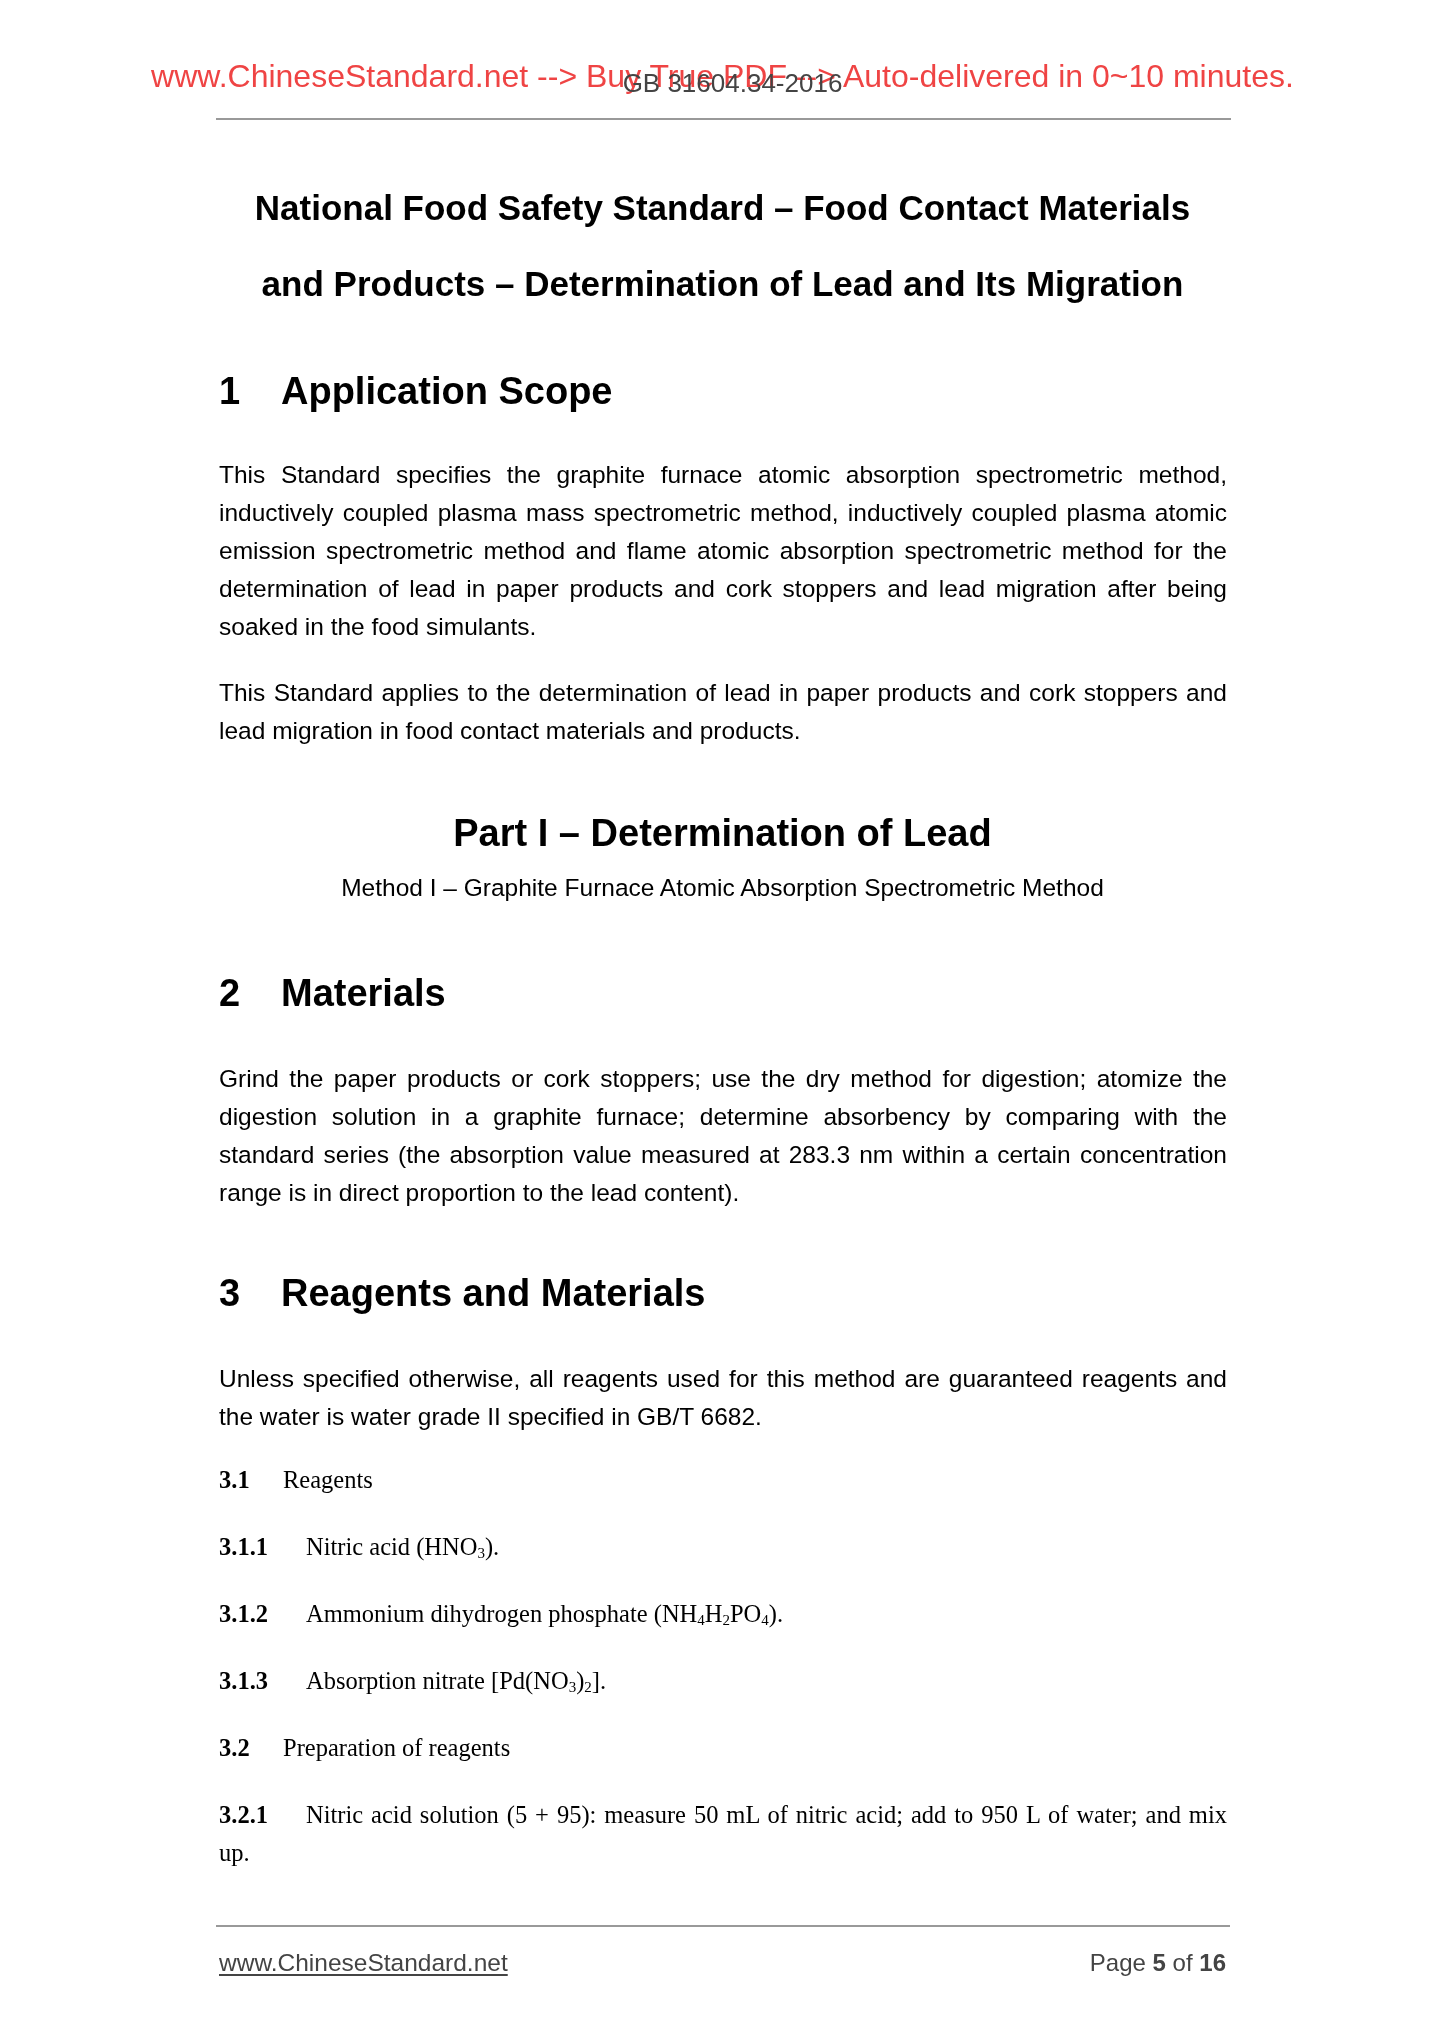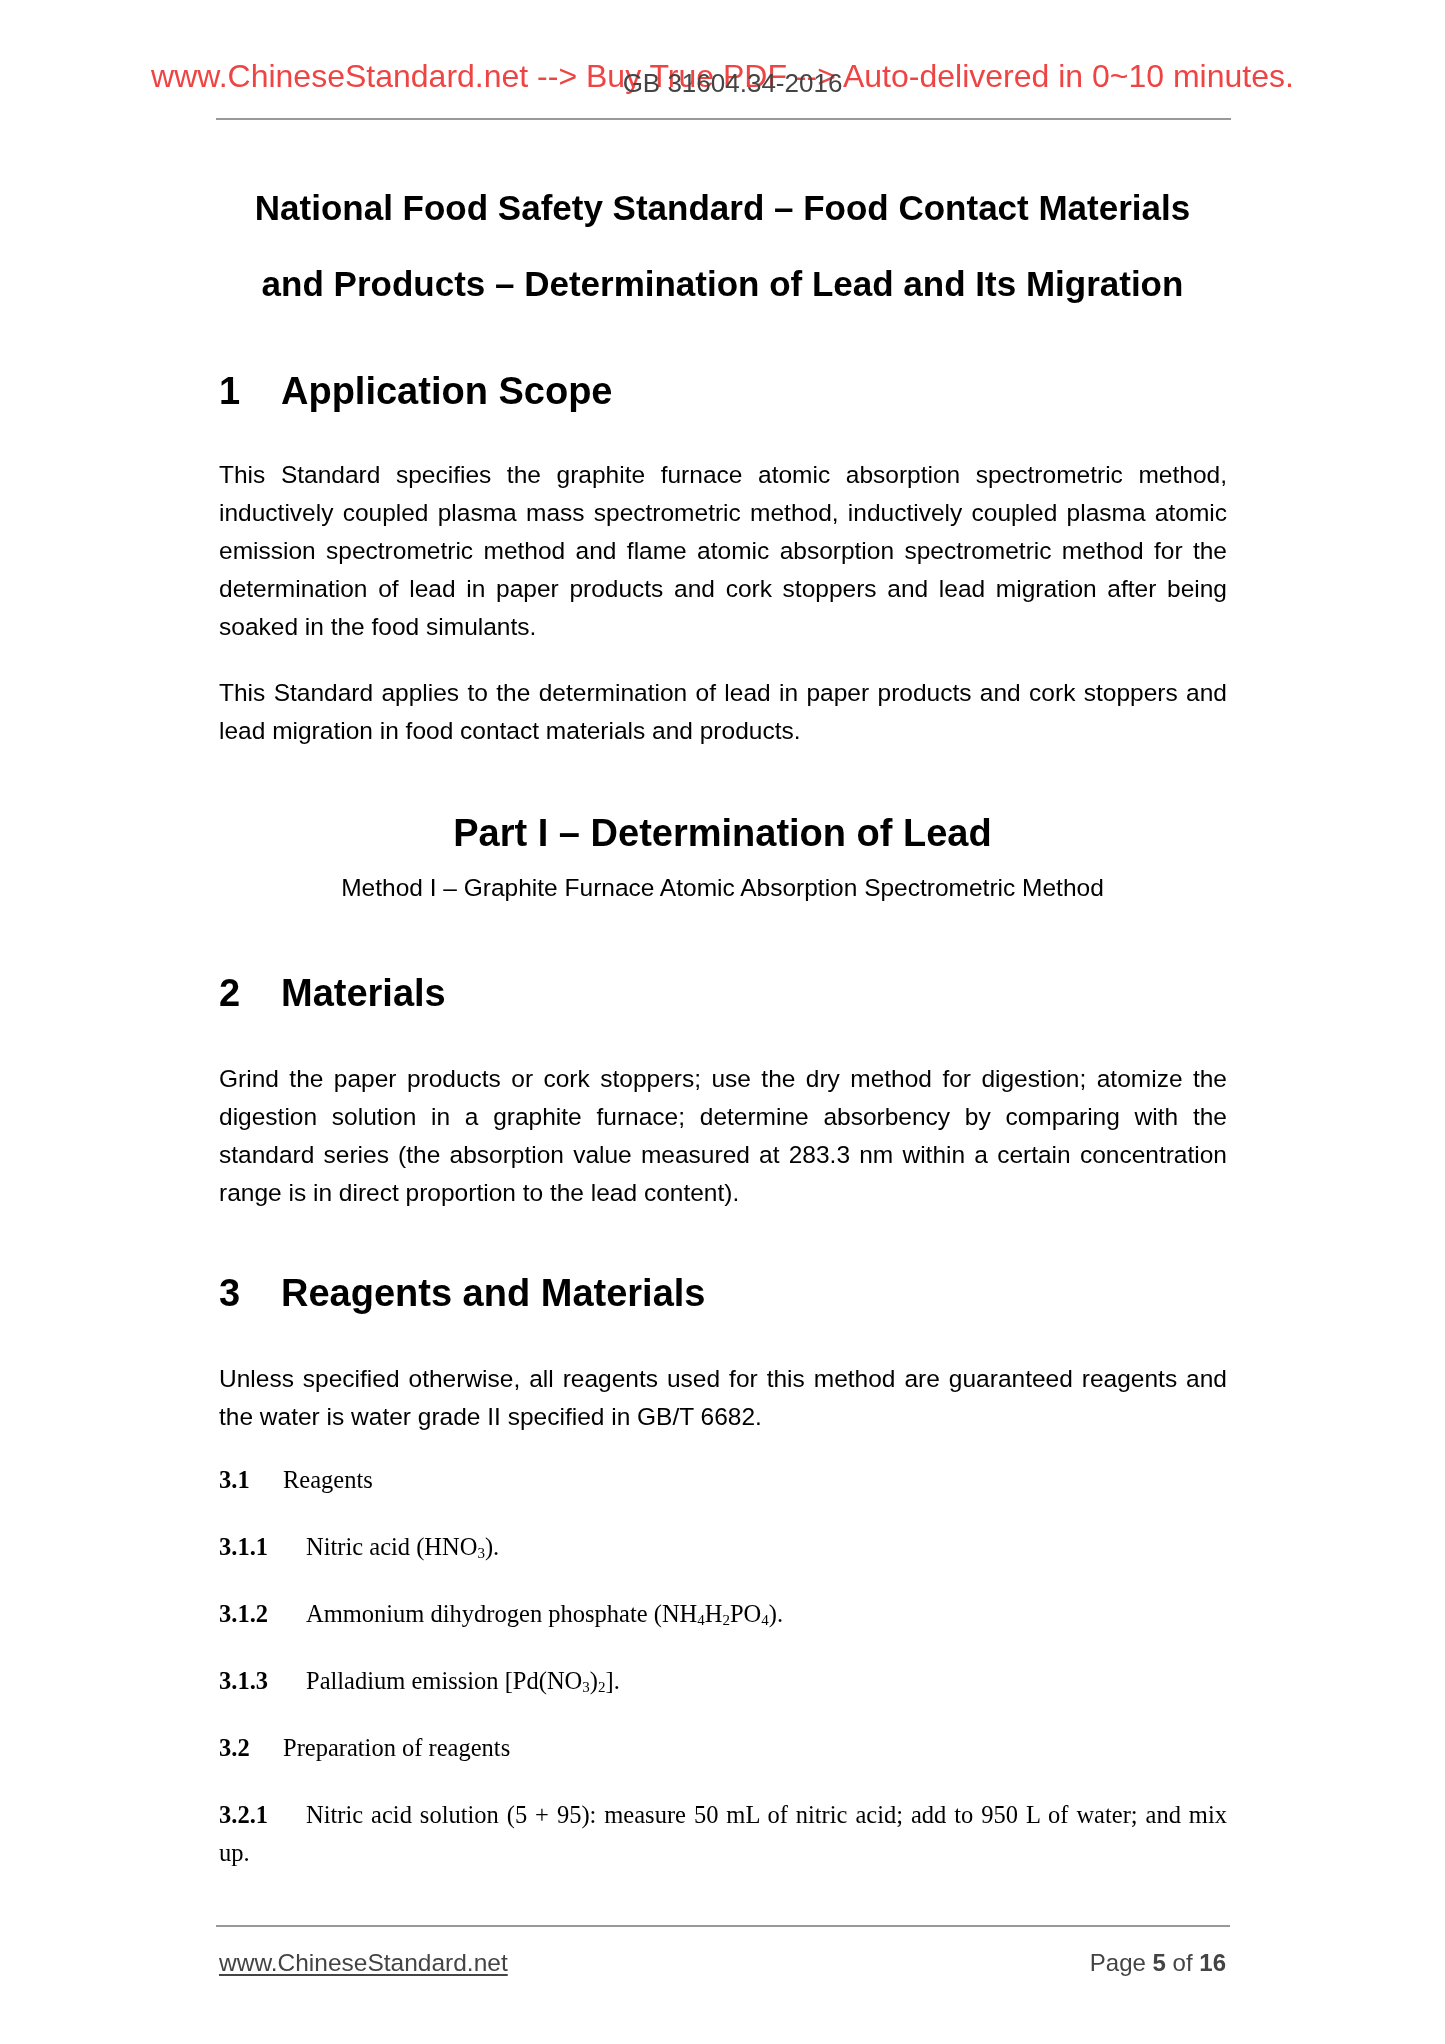--- a/index.html
+++ b/index.html
@@ -149,21 +149,21 @@
 
 <div class="abs item lvl3" style="top:1528px;">
   <span class="num">3.1.1</span><span><span>Nitric acid (HNO</span><sub>3</sub><span>).</span></span>
 </div>
 
 <div class="abs item lvl3" style="top:1595px;">
   <span class="num">3.1.2</span><span><span>Ammonium dihydrogen phosphate (NH</span><sub>4</sub><span>H</span><sub>2</sub><span>PO</span><sub>4</sub><span>).</span></span>
 </div>
 
 <div class="abs item lvl3" style="top:1662px;">
-  <span class="num">3.1.3</span><span><span>Palladium emission [Pd(NO</span><sub>3</sub><span>)</span><sub>2</sub><span>].</span></span>
+  <span class="num">3.1.3</span><span><span>Absorption nitrate [Pd(NO</span><sub>3</sub><span>)</span><sub>2</sub><span>].</span></span>
 </div>
 
 <div class="abs item lvl2" style="top:1729px;">
   <span class="num">3.2</span><span>Preparation of reagents</span>
 </div>
 
 <div class="abs item lvl3 wrap" style="top:1796px;">
   <span class="num">3.2.1</span><span>Nitric acid solution (5 + 95): measure 50 mL of nitric acid; add to 950 L of water; and mix up.</span>
 </div>
 

